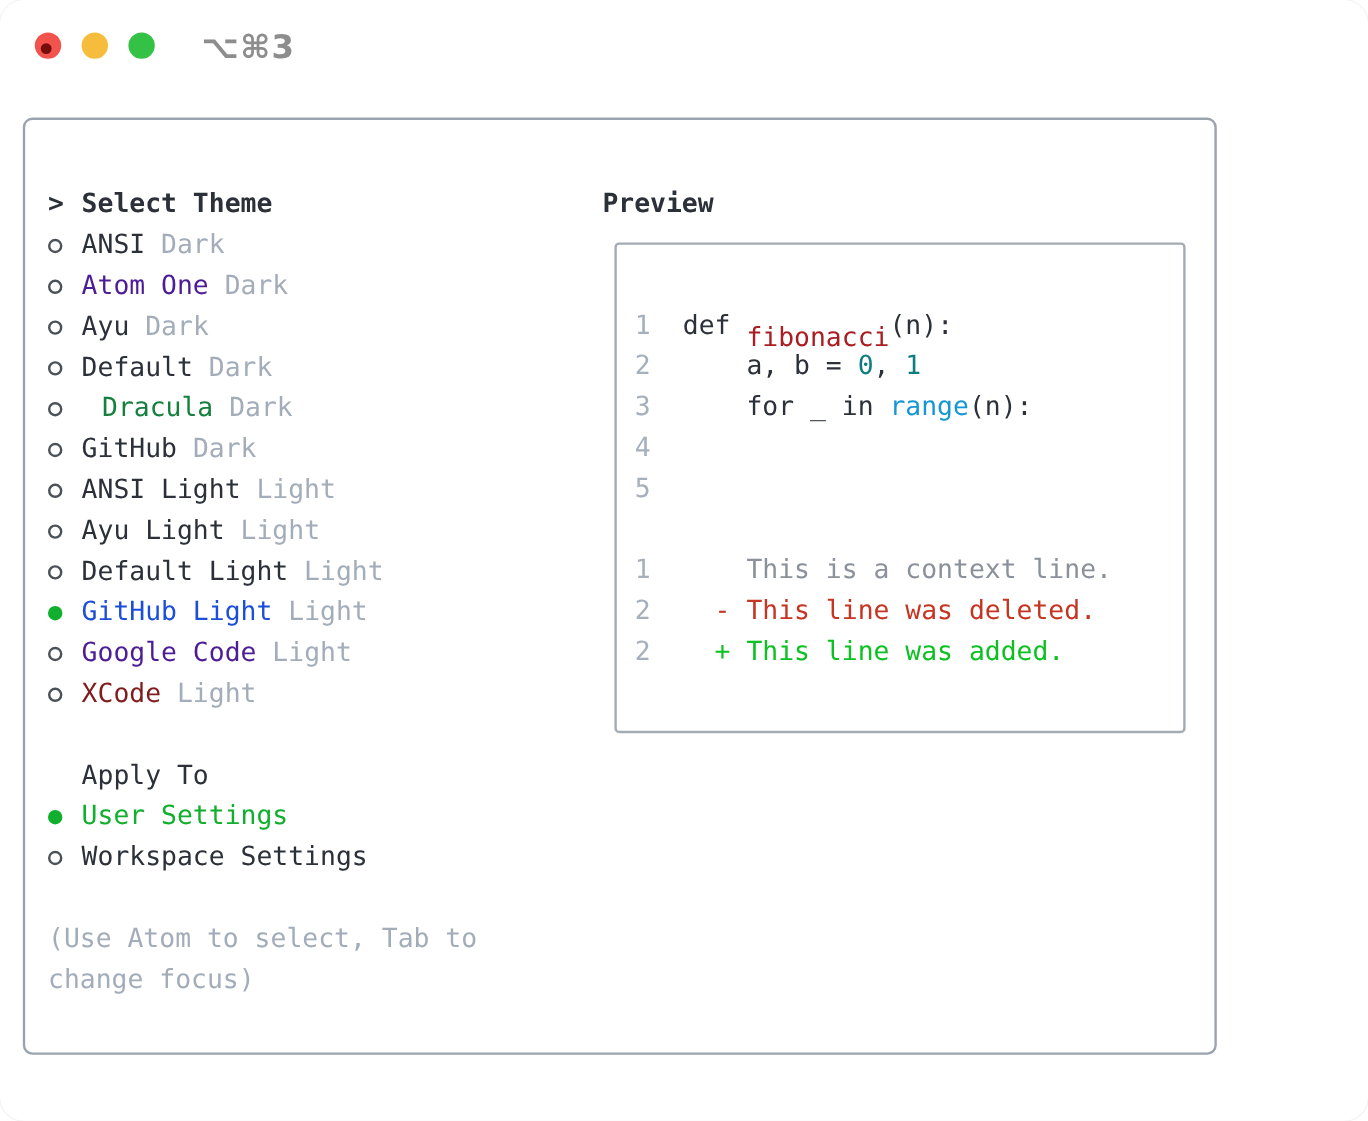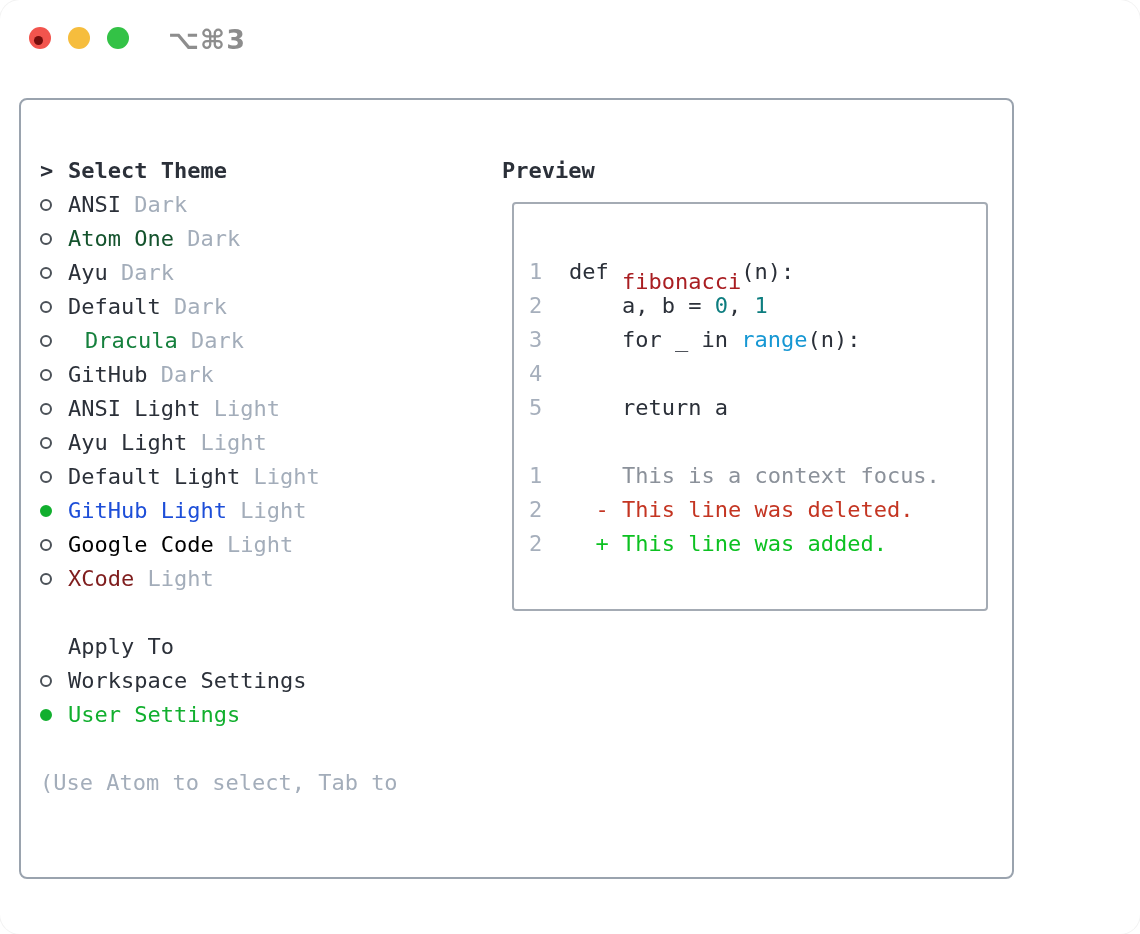--- a/index.html
+++ b/index.html
@@ -69,60 +69,61 @@
 
   <div class="panel">
 
     <div class="left-col">
       <div class="row" style="color: rgb(43, 48, 57);">
         <span class="marker hdr">&gt;</span>
         <span class="hdr">Select Theme</span>
       </div>
       <div id="theme-rows">
           <div class="row"><span class="marker"><span class="radio"></span></span><span style="color: rgb(43, 48, 57);">ANSI</span><span style="color: rgb(163, 173, 186);"> Dark</span></div>
-          <div class="row"><span class="marker"><span class="radio"></span></span><span style="color: #14532d;">Atom One</span><span style="color: rgb(163, 173, 186);"> Dark</span></div>
+          <div class="row"><span class="marker"><span class="radio"></span></span><span style="color: #4c1d95;">Atom One</span><span style="color: rgb(163, 173, 186);"> Dark</span></div>
           <div class="row"><span class="marker"><span class="radio"></span></span><span style="color: rgb(43, 48, 57);">Ayu</span><span style="color: rgb(163, 173, 186);"> Dark</span></div>
           <div class="row"><span class="marker"><span class="radio"></span></span><span style="color: rgb(43, 48, 57);">Default</span><span style="color: rgb(163, 173, 186);"> Dark</span></div>
           <div class="row"><span class="marker"><span class="radio"></span></span><span style="color: #15803d; margin-left: 17px;">Dracula</span><span style="color: rgb(163, 173, 186);"> Dark</span></div>
           <div class="row"><span class="marker"><span class="radio"></span></span><span style="color: rgb(43, 48, 57);">GitHub</span><span style="color: rgb(163, 173, 186);"> Dark</span></div>
           <div class="row"><span class="marker"><span class="radio"></span></span><span style="color: rgb(43, 48, 57);">ANSI Light</span><span style="color: rgb(163, 173, 186);"> Light</span></div>
           <div class="row"><span class="marker"><span class="radio"></span></span><span style="color: rgb(43, 48, 57);">Ayu Light</span><span style="color: rgb(163, 173, 186);"> Light</span></div>
           <div class="row"><span class="marker"><span class="radio"></span></span><span style="color: rgb(43, 48, 57);">Default Light</span><span style="color: rgb(163, 173, 186);"> Light</span></div>
           <div class="row"><span class="marker"><span class="radio" style="background: rgb(17, 175, 46); border-color: rgb(17, 175, 46);"></span></span><span style="color: #1d4ed8;">GitHub Light</span><span style="color: rgb(163, 173, 186);"> Light</span></div>
-          <div class="row"><span class="marker"><span class="radio"></span></span><span style="color: #000000;">Google Code</span><span style="color: rgb(163, 173, 186);"> Light</span></div>
+          <div class="row"><span class="marker"><span class="radio"></span></span><span style="color: #4c1d95;">Google Code</span><span style="color: rgb(163, 173, 186);"> Light</span></div>
           <div class="row"><span class="marker"><span class="radio"></span></span><span style="color: #7f1d1d; text-align: right;">XCode</span><span style="color: rgb(163, 173, 186);"> Light</span></div>
         </div>
       <div class="row"></div>
       <div class="row" style="color: rgb(43, 48, 57);">
         <span class="marker"></span>
         <span>Apply To</span>
       </div>
       <div id="apply-rows">
+          <div class="row"><span class="marker"><span class="radio" style="background: rgb(17, 175, 46); border-color: rgb(17, 175, 46);"></span></span><span style="color: rgb(17, 175, 46);">User Settings</span></div>
           <div class="row"><span class="marker"><span class="radio"></span></span><span style="color: rgb(43, 48, 57);">Workspace Settings</span></div>
-          <div class="row"><span class="marker"><span class="radio" style="background: rgb(17, 175, 46); border-color: rgb(17, 175, 46);"></span></span><span style="color: rgb(17, 175, 46);">User Settings</span></div>
         </div>
       <div class="row"></div>
       <div id="help-rows">
           <div class="row" style="color: rgb(163, 173, 186);">(Use Atom to select, Tab to</div>
+          <div class="row" style="color: rgb(163, 173, 186);">change focus)</div>
         </div>
     </div>
 
     <div class="right-col">
       <div class="row">
         <span class="hdr" style="color: rgb(43, 48, 57);">Preview</span>
       </div>
       <div class="preview-box">
         <div id="code-lines">
             <div class="cline"><span class="ln" style="color: rgb(166, 175, 188);">1</span><span class="seg" style="color: rgb(43, 48, 57);">def </span><span class="seg" style="color: rgb(169, 30, 34); margin-top: 10px;">fibonacci</span><span class="seg" style="color: rgb(43, 48, 57);">(n):</span></div>
             <div class="cline"><span class="ln" style="color: rgb(166, 175, 188);">2</span><span class="seg" style="color: rgb(43, 48, 57);">    a, b = </span><span class="seg" style="color: rgb(13, 125, 127);">0</span><span class="seg" style="color: rgb(43, 48, 57);">, </span><span class="seg" style="color: rgb(13, 125, 127);">1</span></div>
             <div class="cline"><span class="ln" style="color: rgb(166, 175, 188);">3</span><span class="seg" style="color: rgb(43, 48, 57);">    for _ in </span><span class="seg" style="color: rgb(22, 151, 211);">range</span><span class="seg" style="color: rgb(43, 48, 57);">(n):</span></div>
             <div class="cline"><span class="ln" style="color: rgb(166, 175, 188);">4</span></div>
-            <div class="cline"><span class="ln" style="color: rgb(166, 175, 188);">5</span><span class="seg" style="color: rgb(43, 48, 57);">    return a</span></div>
+            <div class="cline"><span class="ln" style="color: rgb(166, 175, 188);">5</span></div>
             <div class="cline"><span class="ln" style="color: rgb(166, 175, 188);"></span></div>
-            <div class="cline"><span class="ln" style="color: rgb(166, 175, 188);">1</span><span class="seg" style="color: rgb(139, 145, 154);">    This is a context focus.</span></div>
+            <div class="cline"><span class="ln" style="color: rgb(166, 175, 188);">1</span><span class="seg" style="color: rgb(139, 145, 154);">    This is a context line.</span></div>
             <div class="cline"><span class="ln" style="color: rgb(166, 175, 188);">2</span><span class="seg" style="color: rgb(196, 53, 34);">  - This line was deleted.</span></div>
             <div class="cline"><span class="ln" style="color: rgb(166, 175, 188);">2</span><span class="seg" style="color: rgb(12, 193, 33);">  + This line was added.</span></div>
           </div>
       </div>
     </div>
 
   </div>
 </div>
 
 </body></html>

